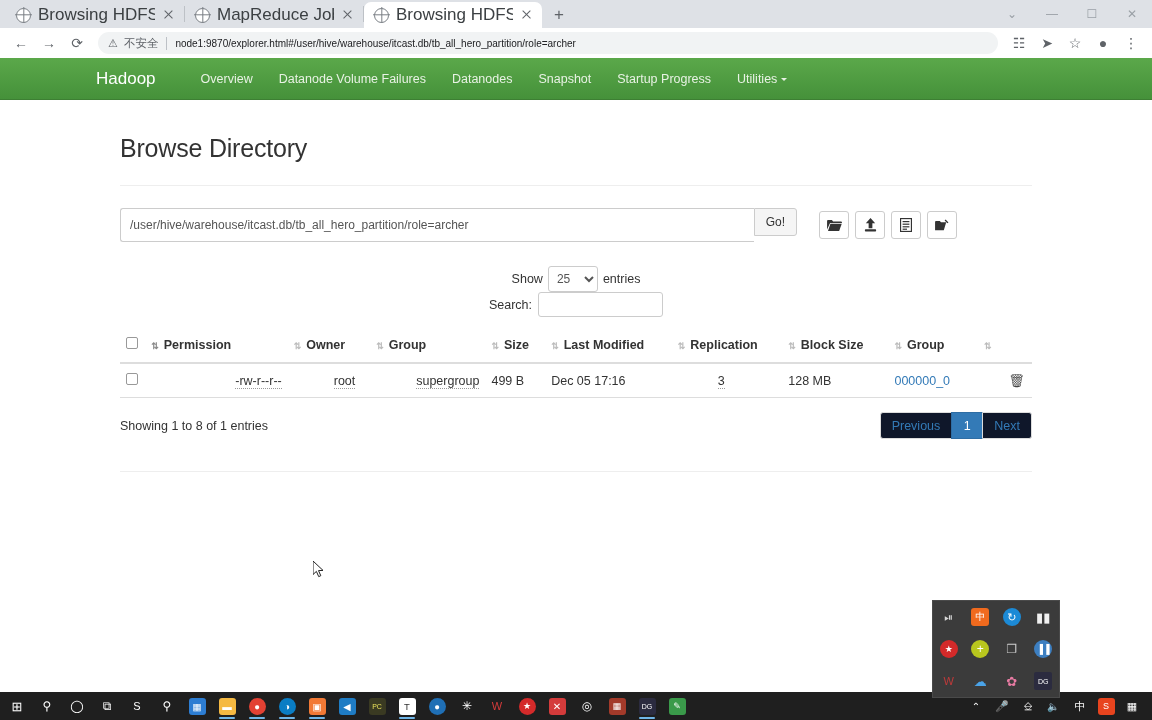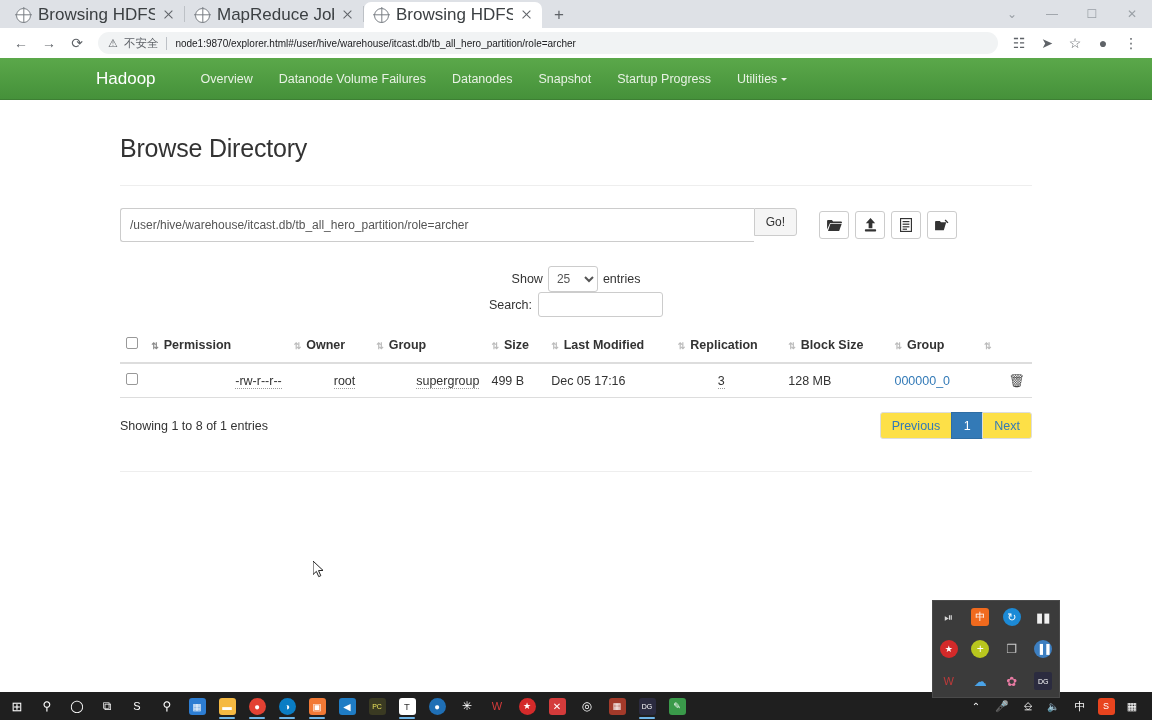--- a/index.html
+++ b/index.html
@@ -176,21 +176,21 @@
   }
   .trash { color: #444444; font-size: 13px; cursor: pointer; }
 
   .table-footer {
     display: flex; align-items: center; justify-content: space-between; margin-top: 14px;
   }
   .info-text { font-size: 12.5px; color: #333333; }
   .pager { display: flex; }
   .pg {
     height: 27px; min-width: 32px; padding: 0 11px; border: 1px solid #dddddd;
-    background: #fde047; color: #337ab7; font-size: 12.5px; display: flex;
+    background: #0f172a; color: #337ab7; font-size: 12.5px; display: flex;
     align-items: center; justify-content: center; cursor: pointer; margin-left: -1px;
   }
   .pg:first-child { border-radius: 3px 0 0 3px; margin-left: 0; }
   .pg:last-child { border-radius: 0 3px 3px 0; }
   .pg.active { background: #337ab7; border-color: #2e6da4; color: #ffffff; }
 
   .footer-hr { height: 1px; background: #eeeeee; margin-top: 32px; }
   .footer-text { font-size: 12.5px; color: #333333; padding-top: 14px; }
 
   .cursor-arrow { position: absolute; left: 313px; top: 503px; width: 12px; height: 18px; }

